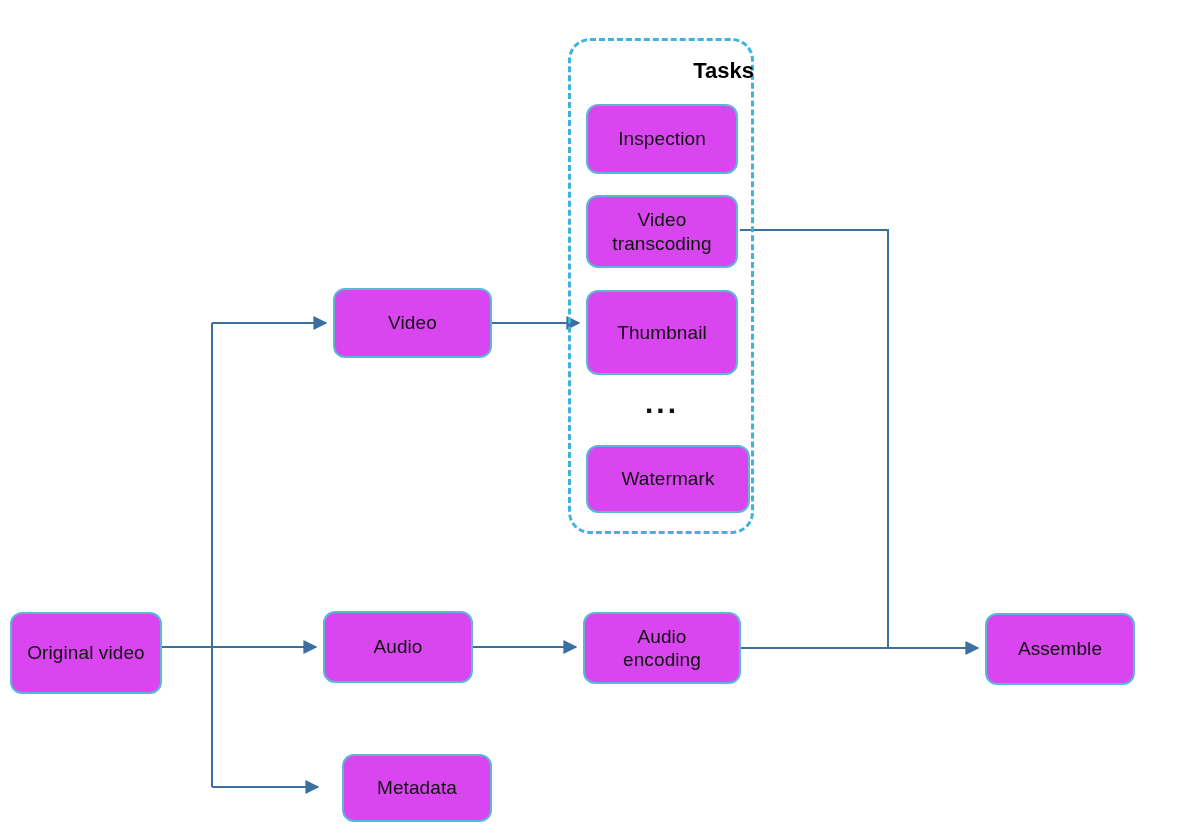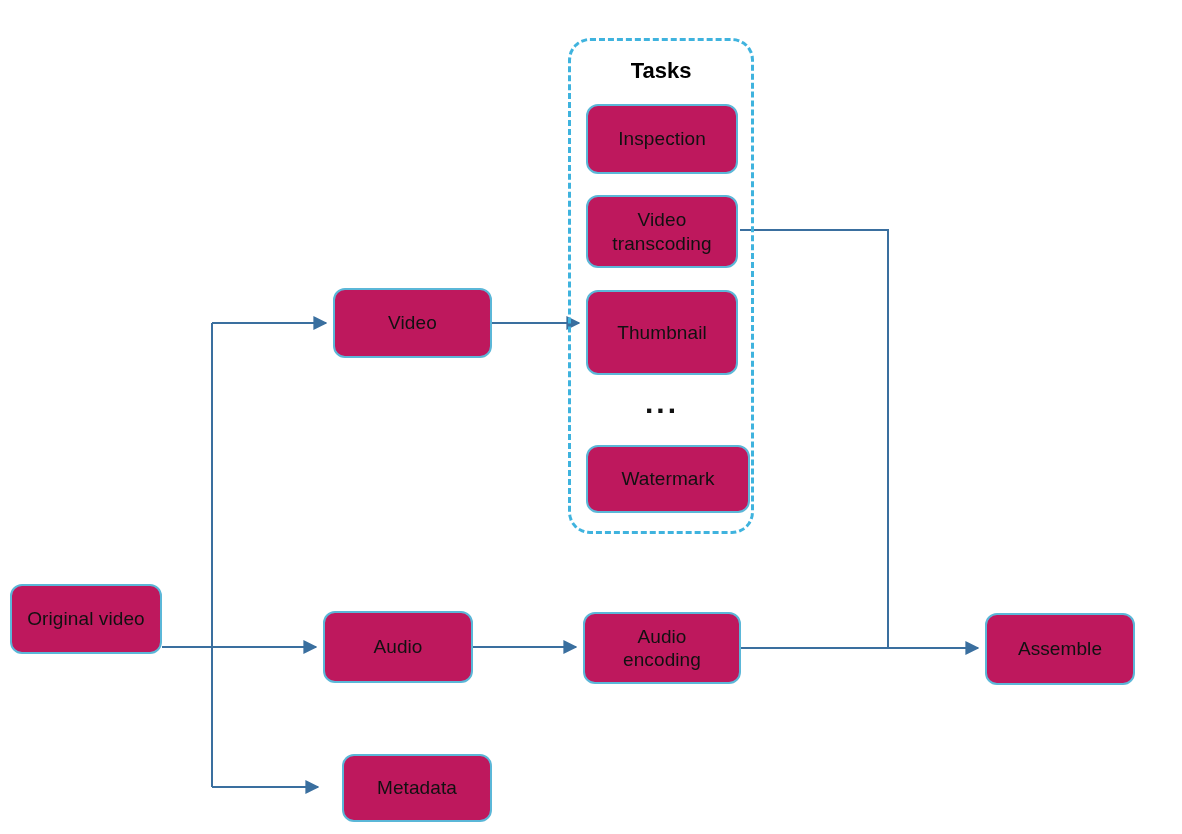--- a/index.html
+++ b/index.html
@@ -21,21 +21,21 @@
     position: absolute;
     left: 0;
     top: 0;
     width: 1182px;
     height: 834px;
     pointer-events: none;
   }
   .node {
     position: absolute;
     box-sizing: border-box;
-    background: #be185d;
+    background: #d946ef;
     border: 2.5px solid #5BB7D8;
     border-radius: 12px;
     display: flex;
     align-items: center;
     justify-content: center;
     text-align: center;
     color: #111111;
     font-size: 19px;
     line-height: 1.22;
     letter-spacing: 0.1px;
@@ -46,21 +46,21 @@
     box-sizing: border-box;
     border: 3px dashed #3FB3DE;
     border-radius: 22px;
     background: transparent;
     z-index: 1;
   }
   .group-title {
     position: absolute;
     left: 0;
     right: 0;
-    text-align: center;
+    text-align: right;
     font-size: 22px;
     font-weight: bold;
     color: #000000;
     z-index: 3;
   }
   .ellipsis {
     position: absolute;
     text-align: center;
     font-size: 30px;
     font-weight: bold;
@@ -109,21 +109,21 @@
     <span>Video</span>
     <span>transcoding</span>
   </div>
 
   <div class="node" style="left:586px; top:290px; width:152px; height:85px;">Thumbnail</div>
 
   <div class="ellipsis" style="left:586px; top:388px; width:152px;">...</div>
 
   <div class="node" style="left:586px; top:445px; width:164px; height:68px;">Watermark</div>
 
-  <div class="node" style="left:10px; top:584px; width:152px; height:70px;">Original video</div>
+  <div class="node" style="left:10px; top:612px; width:152px; height:82px;">Original video</div>
 
   <div class="node" style="left:333px; top:288px; width:159px; height:70px;">Video</div>
 
   <div class="node" style="left:323px; top:611px; width:150px; height:72px;">Audio</div>
 
   <div class="node" style="left:342px; top:754px; width:150px; height:68px;">Metadata</div>
 
   <div class="node" style="left:583px; top:612px; width:158px; height:72px; flex-direction:column;">
     <span>Audio</span>
     <span>encoding</span>

